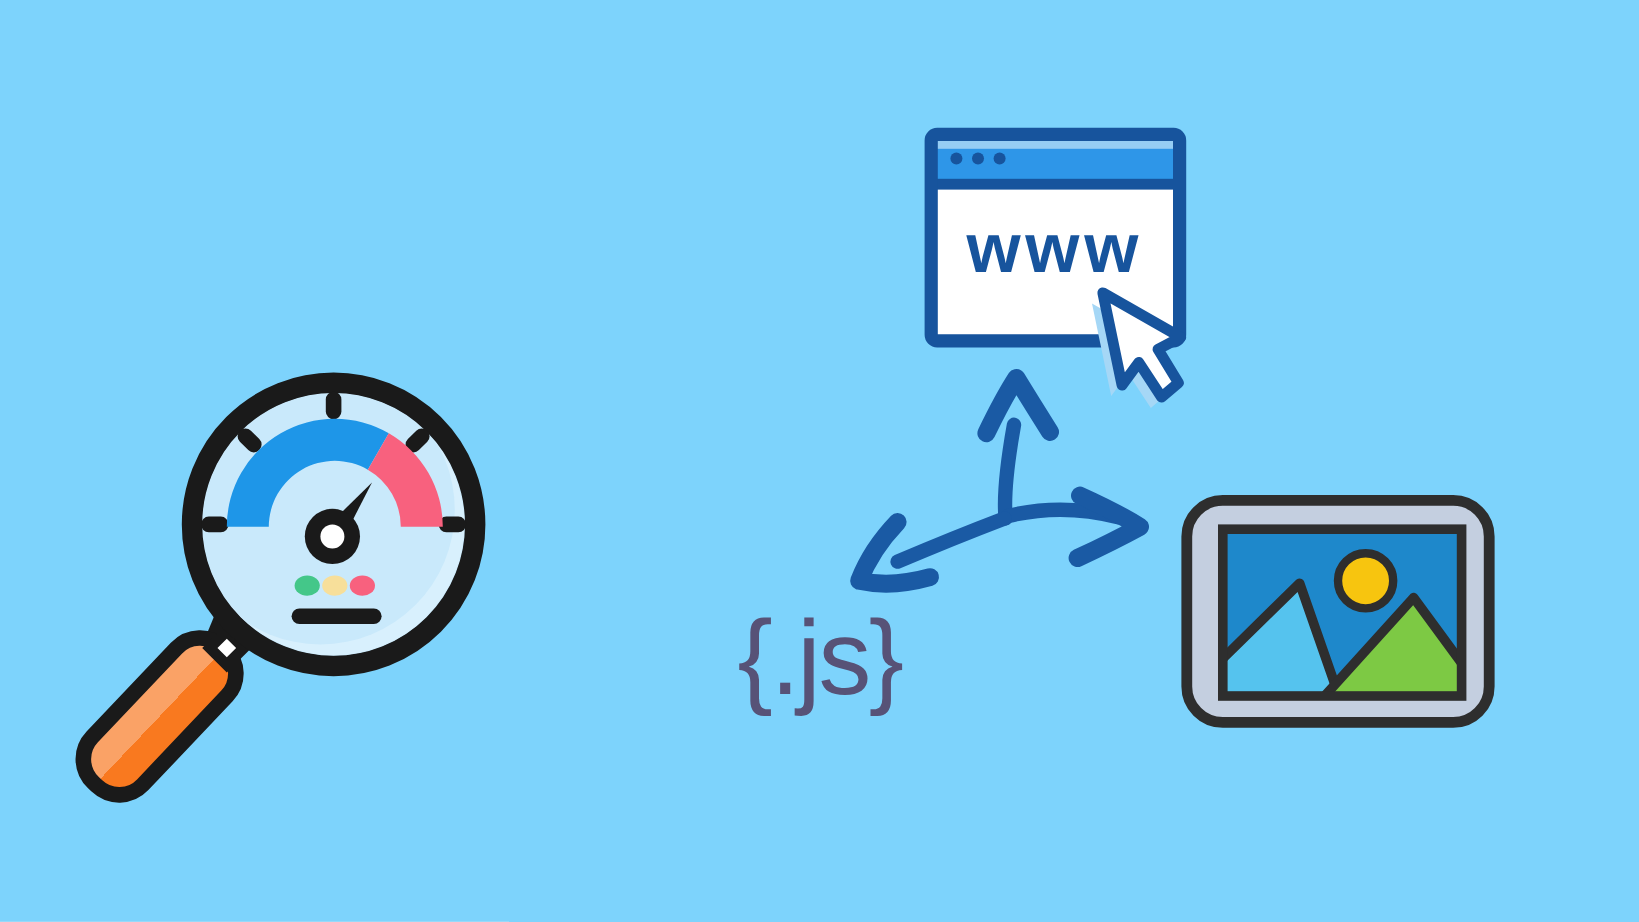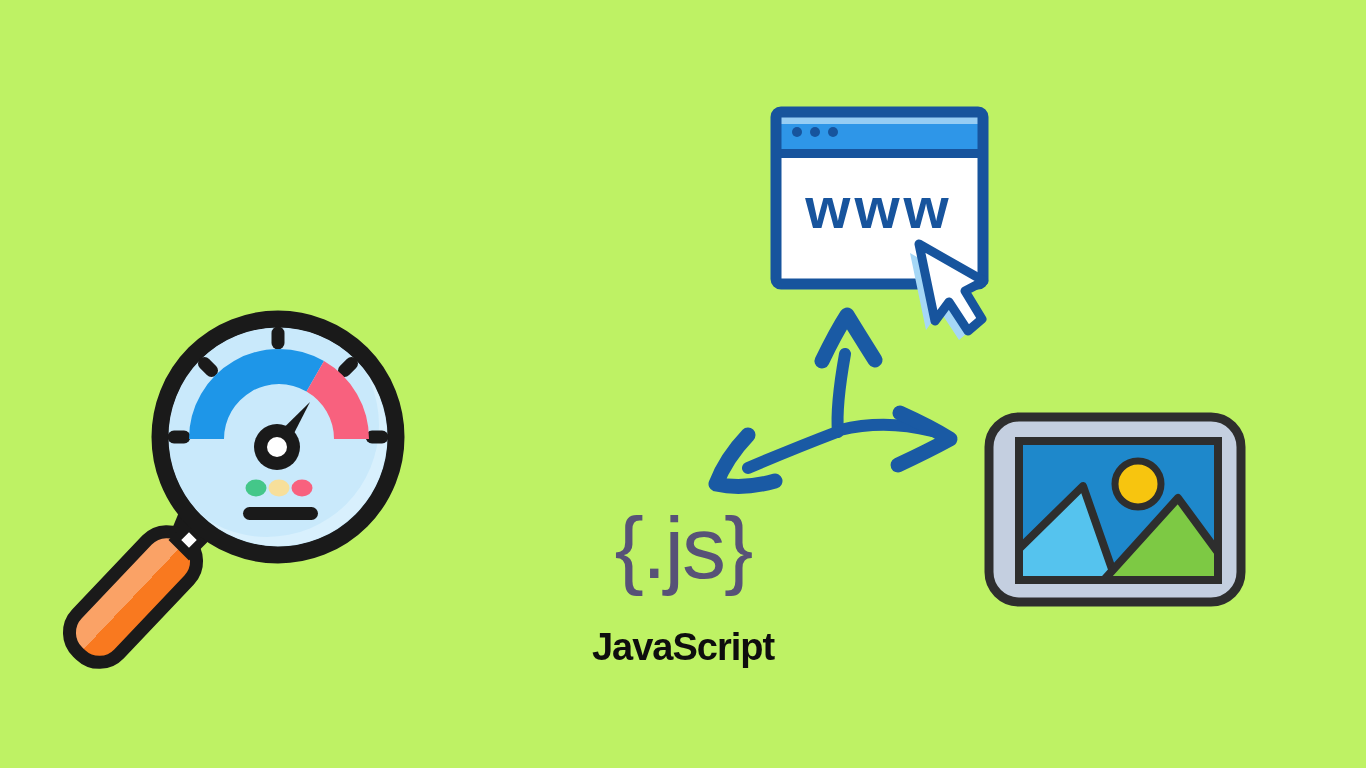--- a/index.html
+++ b/index.html
@@ -2,21 +2,21 @@
 <html><head>
 <meta charset="utf-8">
 <style>
   html,body{margin:0;padding:0;}
   body{
     background:#BDE1F6;
     font-family:"Liberation Sans", sans-serif;
     width:1366px;height:768px;overflow:hidden;
   }
   .canvas{
-    position:relative;width:1366px;height:768px;background:#bef264;
+    position:relative;width:1366px;height:768px;background:#7dd3fc;
   }
   .canvas svg.scene{position:absolute;left:0;top:0;}
   .overlay-text{position:absolute;text-align:center;user-select:none;}
   .www-label{
     left:776px;top:179px;width:206px;
     font-size:58px;font-weight:700;color:#17549D;letter-spacing:4px;line-height:1;
   }
   .js-logo{
     left:533px;top:497px;width:300px;
     font-size:88px;font-weight:400;color:#575277;letter-spacing:-2px;line-height:1.15;
@@ -124,15 +124,14 @@
         <polygon points="1178,498 1093,592 1247,592" fill="#7DC944" stroke="#2E2E2E" stroke-width="8" stroke-linejoin="round"></polygon>
       </g>
       <rect x="1019" y="441" width="199" height="139" fill="none" stroke="#2E2E2E" stroke-width="8"></rect>
     </g>
   </svg>
 
   <div class="overlay-text www-label">www</div>
 
   <div class="overlay-text js-logo">{.js}</div>
 
-  <div class="overlay-text js-caption">JavaScript</div>
 
 </div>
 
 </body></html>

